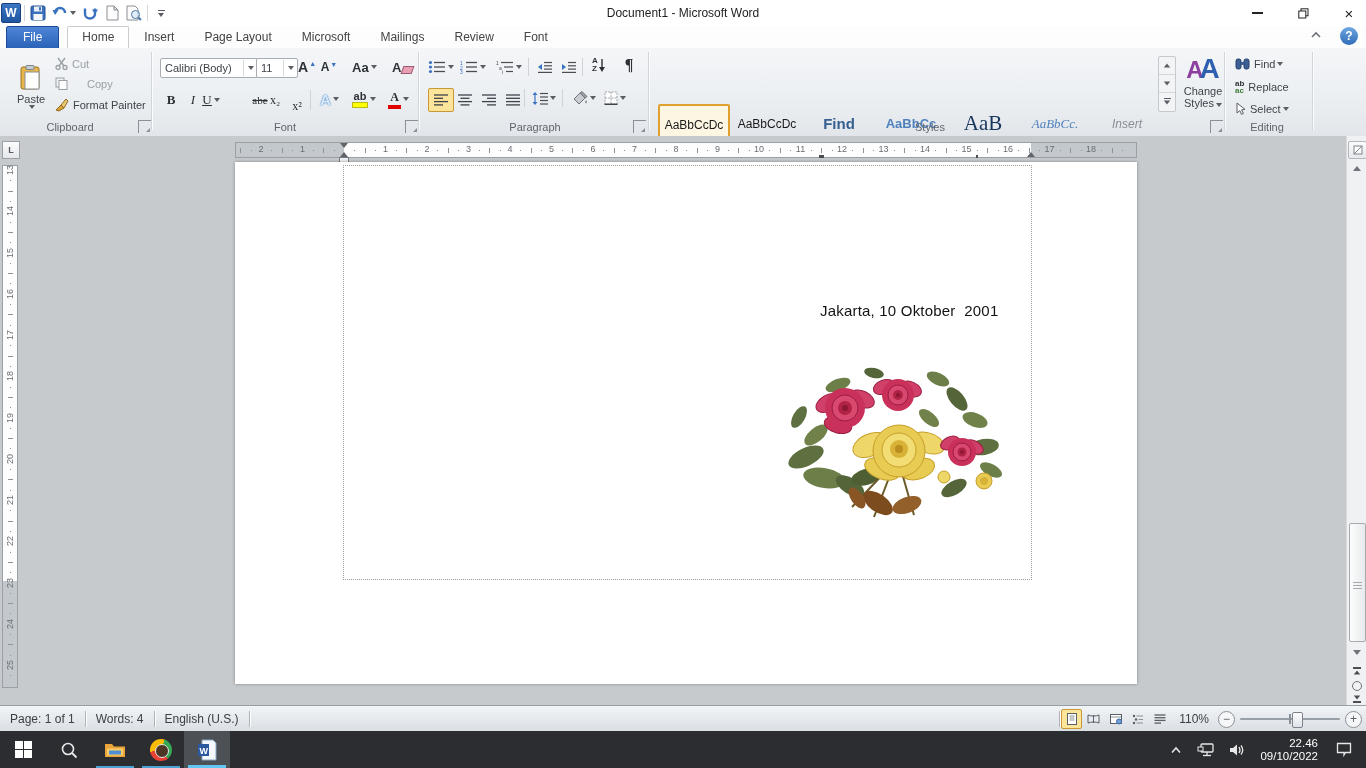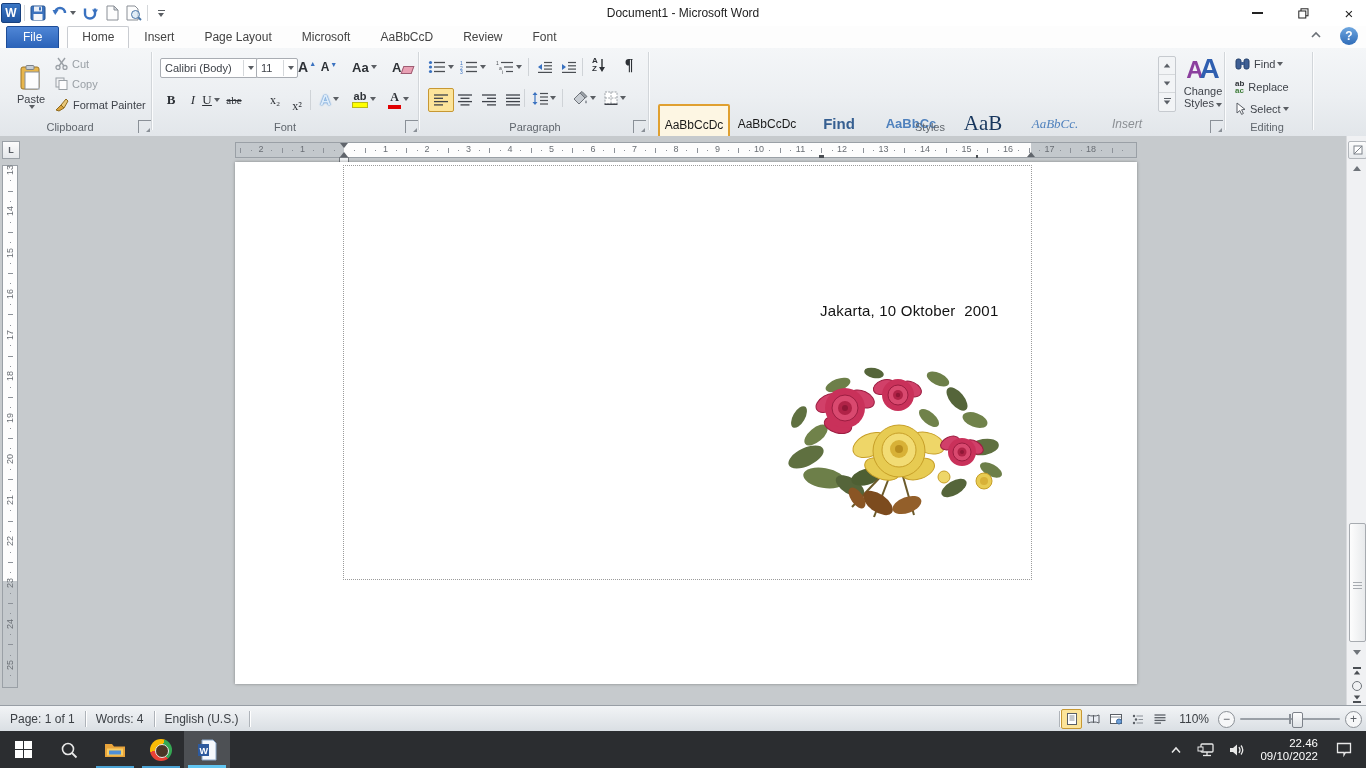--- a/index.html
+++ b/index.html
@@ -151,21 +151,21 @@
     <div class="winbtn" style="margin-left:16px;font-size:15px;">×</div>
   </div>
 </div>
 
 <div id="tabrow" class="abs flex">
   <div class="tab" id="tab-file">File</div>
   <div class="tab active">Home</div>
   <div class="tab">Insert</div>
   <div class="tab">Page Layout</div>
   <div class="tab">Microsoft</div>
-  <div class="tab">AaBbCcD</div>
+  <div class="tab">Mailings</div>
   <div class="tab">Review</div>
   <div class="tab">Font</div>
   <div class="abs" style="right:44px;top:5px;">
     <svg width="12" height="8" viewBox="0 0 12 8">
         <path d="M2 6 L6 2 L10 6" fill="none" stroke="#6b7077" stroke-width="1.6"></path>
       </svg>
   </div>
   <div class="abs" style="right:8px;top:1px;width:18px;height:18px;border-radius:50%;background:linear-gradient(#6fa7e0,#2f6cb8);color:#fff;font-weight:bold;font-size:12px;display:flex;align-items:center;justify-content:center;">?</div>
 </div>
 
@@ -187,21 +187,21 @@
       <circle cx="3" cy="10.5" r="2" fill="none" stroke="#9aa0a6" stroke-width="1.3"></circle>
         <circle cx="10" cy="10.5" r="2" fill="none" stroke="#9aa0a6" stroke-width="1.3"></circle>
     </svg>
     <span style="margin-left:4px;">Cut</span>
   </div>
   <div class="rbtn" style="left:52px;top:27px;color:#9aa0a6;">
     <svg width="13" height="13" viewBox="0 0 13 13">
       <rect x="1" y="1" width="8" height="9" fill="#f2f3f5" stroke="#9aa0a6"></rect>
       <rect x="4" y="3.5" width="8" height="9" fill="#fdfdfe" stroke="#9aa0a6"></rect>
     </svg>
-    <span style="margin-left:4px;">Copy</span>
+    <span style="margin-left:19px;">Copy</span>
   </div>
   <div class="rbtn" style="left:52px;top:48px;">
     <svg width="14" height="14" viewBox="0 0 14 14">
       <path d="M1 12 L6 7 L9 10 L4 13 Z" fill="#d9a33c" stroke="#8f6a1d"></path>
       <path d="M6 7 L11 1 L13 3 L9 10 Z" fill="#e9c878" stroke="#8f6a1d"></path>
     </svg>
     <span style="margin-left:4px;">Format Painter</span>
   </div>
   <div class="glabel" style="left:10px;width:120px;">Clipboard</div>
   <div class="launcher" style="left:138px;"></div>
@@ -229,21 +229,21 @@
     <span style="font-weight:bold;">A</span>
     <div style="width:9px;height:6px;background:#e8a0b4;border:1px solid #9d5c72;transform:skewX(-20deg);margin-left:1px;margin-top:5px;"></div>
   </div>
 
   <div class="fbtn" style="left:162px;top:42px;font-weight:bold;font-family:'Liberation Serif',serif;">B</div>
   <div class="fbtn" style="left:184px;top:42px;font-style:italic;font-family:'Liberation Serif',serif;">I</div>
   <div class="fbtn" style="left:202px;top:42px;text-decoration:underline;font-family:'Liberation Serif',serif;">
       <span style="text-decoration:underline;">U</span>
       <span class="caret"></span>
     </div>
-  <div class="fbtn" style="left:225px;top:42px;font-size:11px;text-decoration:line-through;font-family:'Liberation Serif',serif;">abe</div>
+  <div class="fbtn" style="left:251px;top:42px;font-size:11px;text-decoration:line-through;font-family:'Liberation Serif',serif;">abe</div>
   <div class="fbtn" style="left:266px;top:42px;font-size:12px;font-family:'Liberation Serif',serif;">x₂</div>
   <div class="fbtn" style="left:288px;top:48px;font-size:12px;font-family:'Liberation Serif',serif;">x²</div>
   <div class="vsepsm" style="left:310px;top:42px;height:20px;"></div>
   <div class="fbtn" style="left:320px;top:41px;font-size:15px;font-weight:bold;color:#dcebf9;text-shadow:0 0 2px #4a90d9,0 0 1px #2f6cb8;">
       <span>A</span>
       <span class="caret"></span>
     </div>
   <div class="fbtn" style="left:352px;top:41px;">
     <div style="display:flex;flex-direction:column;align-items:center;">
       <span style="font-size:11px;font-weight:bold;">ab</span>

